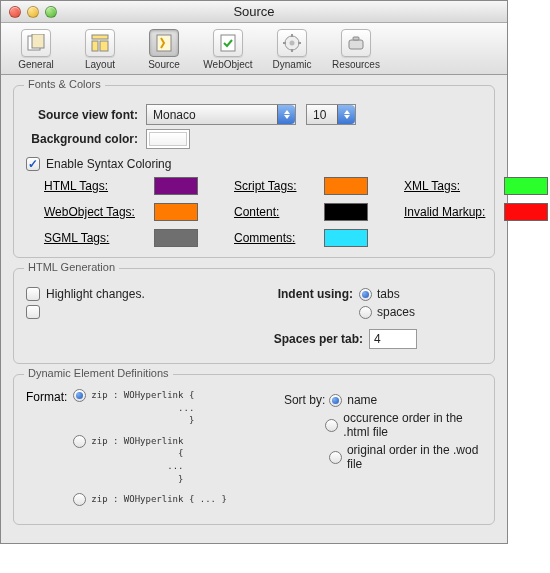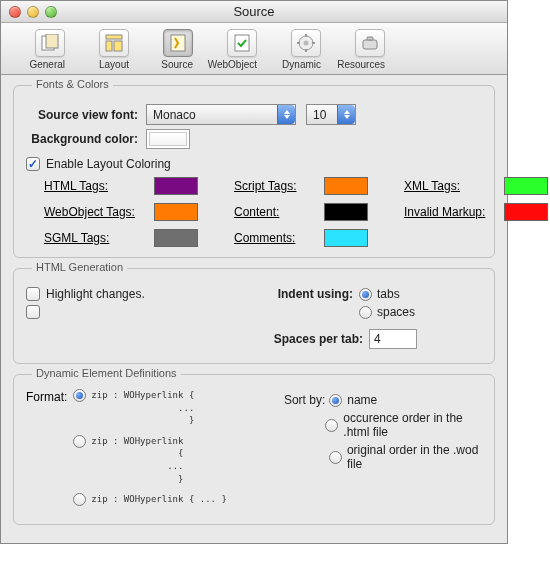--- a/index.html
+++ b/index.html
@@ -6,27 +6,27 @@
 body { background: #fff; width: 550px; height: 573px; overflow: hidden; }
 .window { width: 508px; border: 1px solid #888; background: #ededed; }
 .titlebar { height: 22px; background: linear-gradient(#f7f7f7,#d8d8d8); border-bottom: 1px solid #aaa; display: flex; align-items: center; position: relative; }
 .traffic { display: flex; gap: 6px; margin-left: 8px; }
 .dot { width: 12px; height: 12px; border-radius: 50%; border: 1px solid rgba(0,0,0,.25); box-shadow: inset 0 1px 1px rgba(255,255,255,.6); }
 .dot.red { background: radial-gradient(circle at 30% 30%, #ff8b7f, #e24b35); }
 .dot.yellow { background: radial-gradient(circle at 30% 30%, #ffe28a, #e7b02a); }
 .dot.green { background: radial-gradient(circle at 30% 30%, #b0ea8f, #4fb531); }
 .titlebar .title { position: absolute; left: 0; right: 0; text-align: center; font-size: 13px; color: #222; }
 .toolbar { background: linear-gradient(#fbfbfb,#dedede); border-bottom: 1px solid #9b9b9b; padding: 4px 6px 2px; display: flex; gap: 6px; }
-.tbitem { width: 58px; display: flex; flex-direction: column; align-items: flex-end; cursor: default; padding: 2px 0; border-radius: 4px; }
+.tbitem { width: 58px; display: flex; flex-direction: column; align-items: center; cursor: default; padding: 2px 0; border-radius: 4px; }
 .tbitem .ticon { width: 30px; height: 28px; display: flex; align-items: center; justify-content: center; border: 1px solid #b7b7b7; border-radius: 4px; background: linear-gradient(#fff,#e8e8e8); box-shadow: 0 1px 1px rgba(0,0,0,.1); }
 .tbitem.selected .ticon { background: linear-gradient(#e3e3e3,#c6c6c6); box-shadow: inset 0 1px 3px rgba(0,0,0,.25); border-color: #888; }
 .tbitem .tlabel { font-size: 10px; color: #333; margin-top: 2px; }
 .content { background: #e9e9e9; padding: 4px 8px 8px; }
 .group { border: 1px solid #c0c0c0; border-radius: 6px; margin: 6px 4px 10px; background: #e9e9e9; position: relative; padding: 14px 12px 10px; }
-.group > .legend { position: absolute; top: -8px; left: 18px; background: #e9e9e9; padding: 0 4px; font-size: 11px; color: #555; }
+.group > .legend { position: absolute; top: -8px; left: 10px; background: #e9e9e9; padding: 0 4px; font-size: 11px; color: #555; }
 .row { display: flex; align-items: center; margin: 4px 0; font-size: 12px; color: #222; }
 .label { width: 120px; text-align: right; padding-right: 8px; font-weight: bold; }
 .label.left { text-align: left; width: auto; padding-right: 6px; }
 .select { height: 21px; background: linear-gradient(#fcfcfc,#dedede); border: 1px solid #8a8a8a; border-radius: 0; display: flex; align-items: center; padding: 0 6px; font-size: 12px; position: relative; }
 .select.wide { width: 150px; }
 .select.small { width: 50px; }
 .endcap { position: absolute; right: 0; top: 0; bottom: 0; width: 18px; background: linear-gradient(#8db9f2,#3c76d4); border-left: 1px solid #6a6a6a; border-radius: 0 4px 4px 0; display: flex; flex-direction: column; align-items: center; justify-content: center; }
 .endcap::before, .endcap::after { content:""; width:0; height:0; border-left:3px solid transparent; border-right:3px solid transparent; }
 .endcap::before { border-bottom: 4px solid #fff; margin-bottom: 1px; }
 .endcap::after { border-top: 4px solid #fff; }
@@ -142,21 +142,21 @@
         </div>
       </div>
       <div class="row">
         <div class="label">Background color:</div>
         <div class="colorwell">
             <div class="inner"></div>
           </div>
       </div>
       <div class="row" style="margin-top:8px">
         <div class="checkbox checked"></div>
-        <div>Enable Layout Coloring</div>
+        <div>Enable Syntax Coloring</div>
       </div>
 
       <div class="colors-grid">
         <div class="clabel">HTML Tags:</div>
         <div class="swatch" style="background:#7a0a82"></div>
         <div></div>
         <div class="clabel">Script Tags:</div>
         <div class="swatch" style="background:#ff7a00"></div>
         <div></div>
         <div class="clabel">XML Tags:</div>

